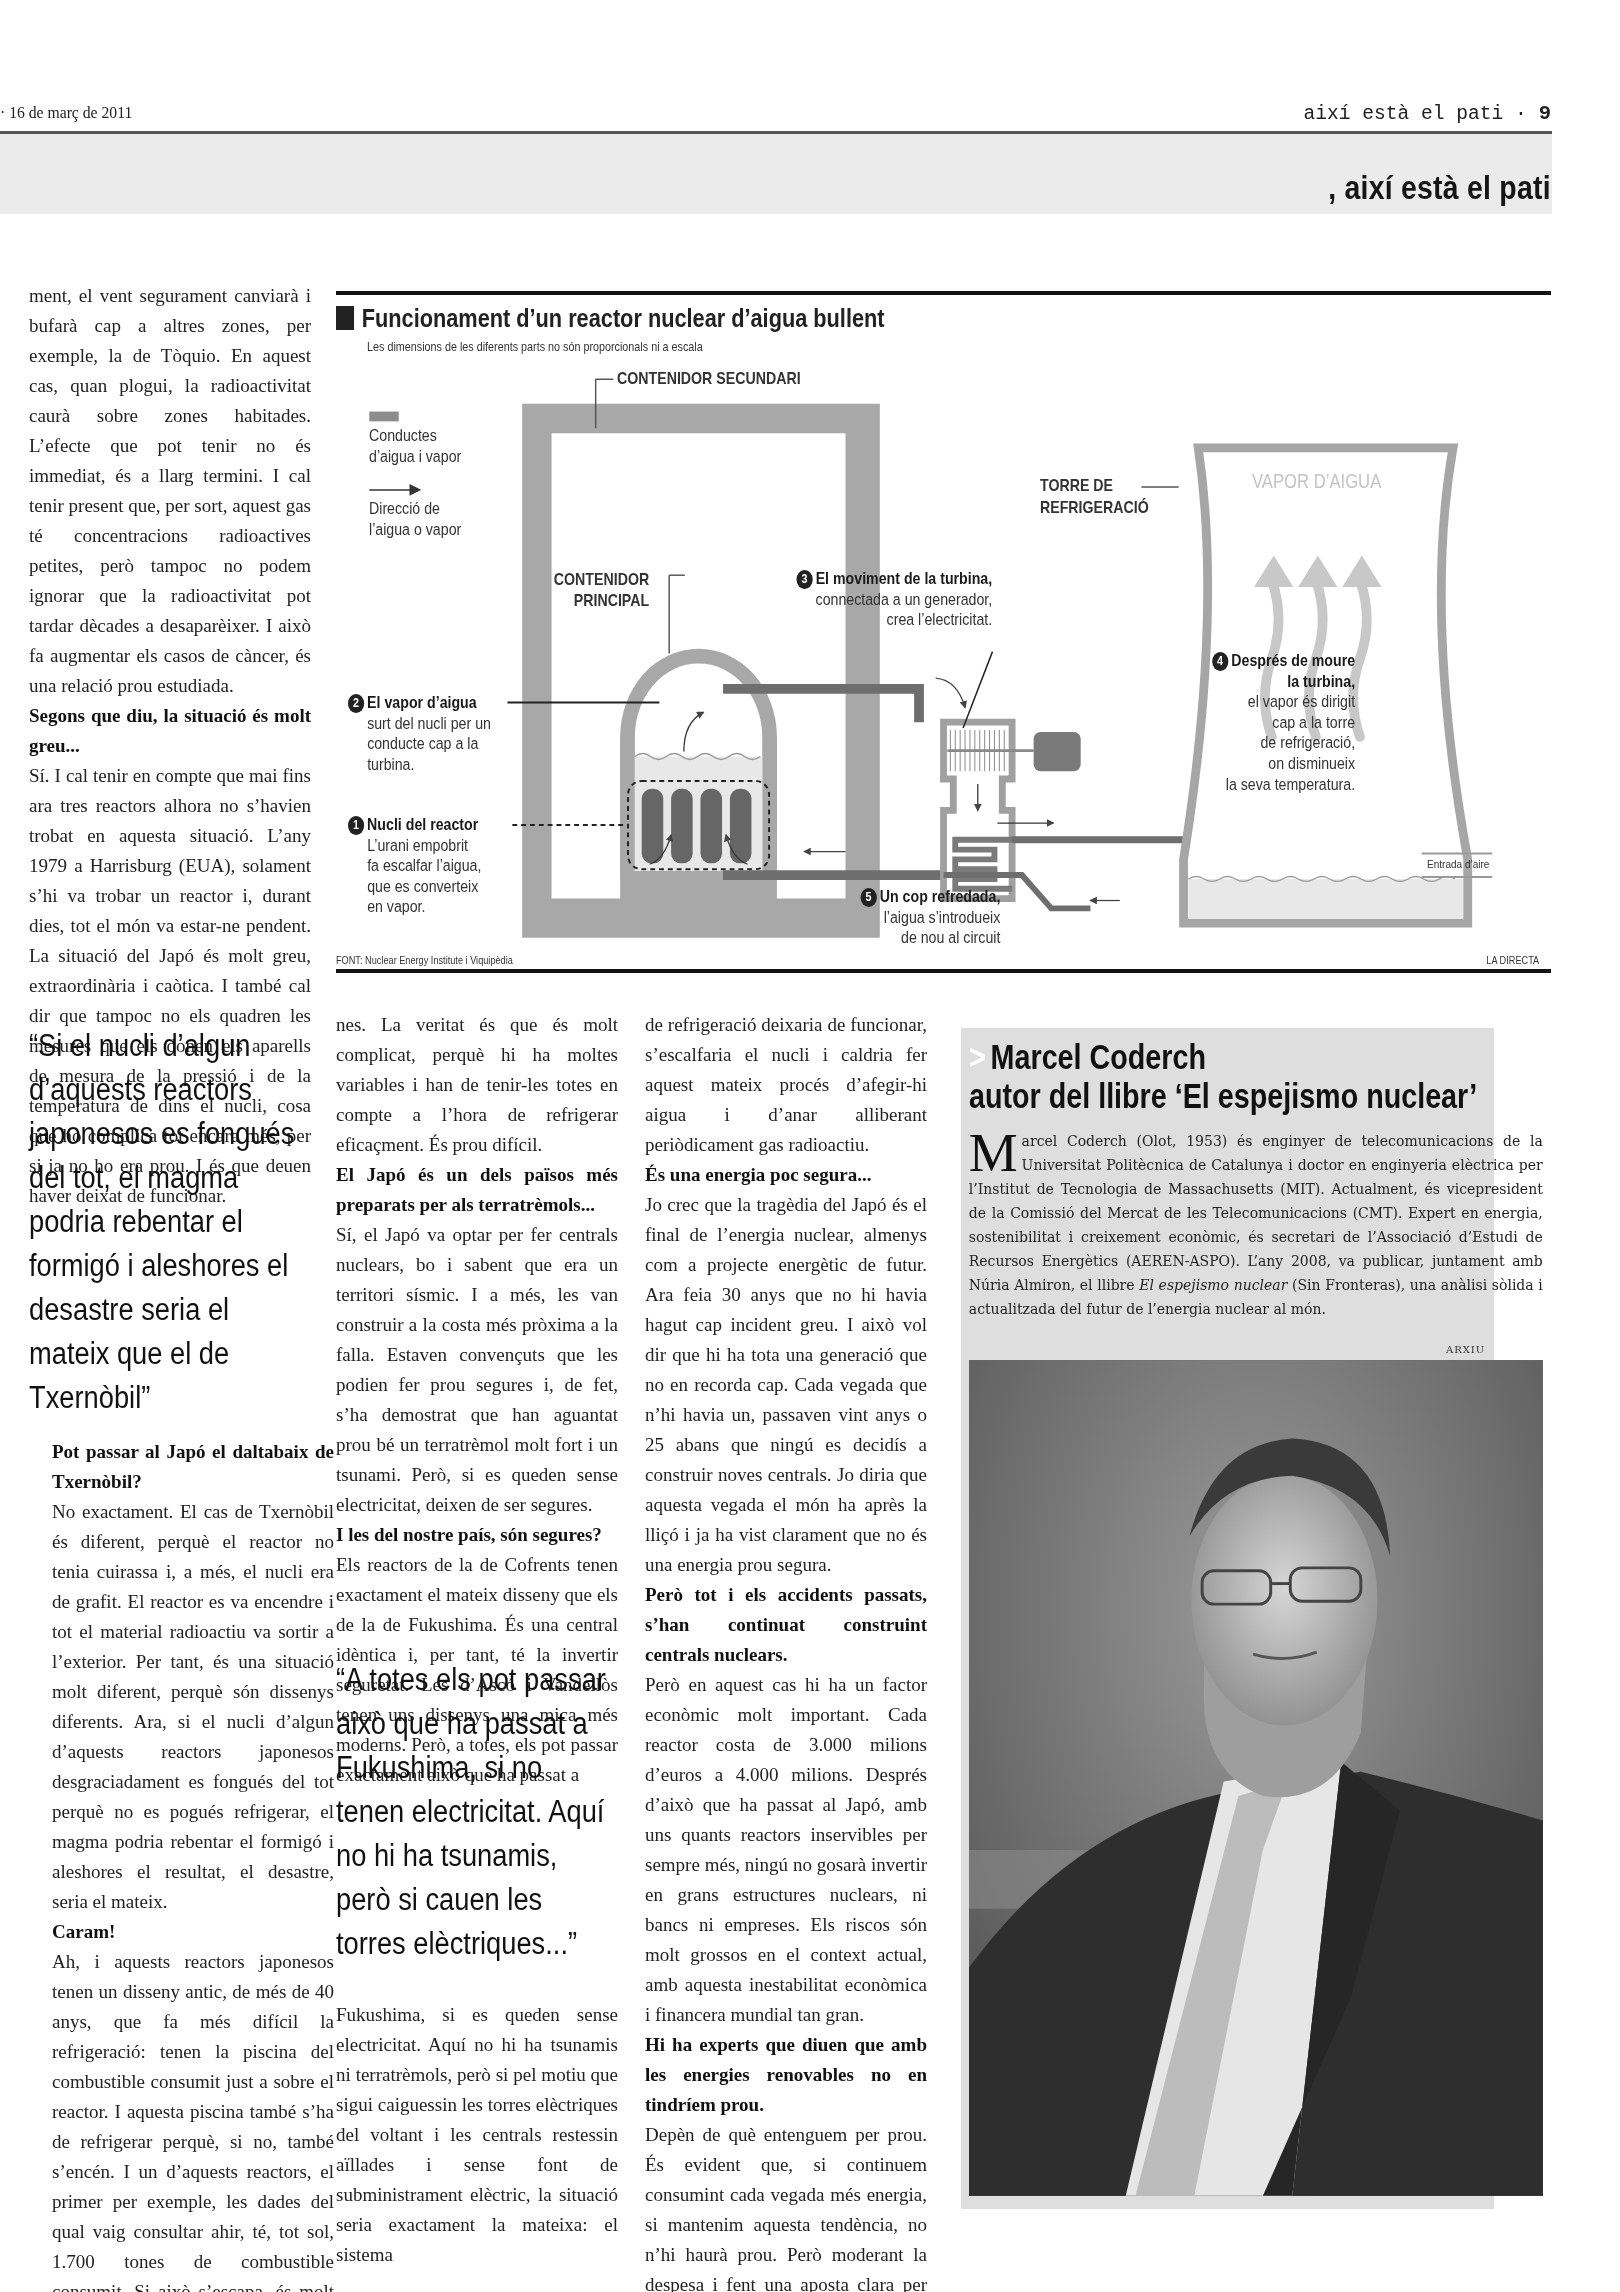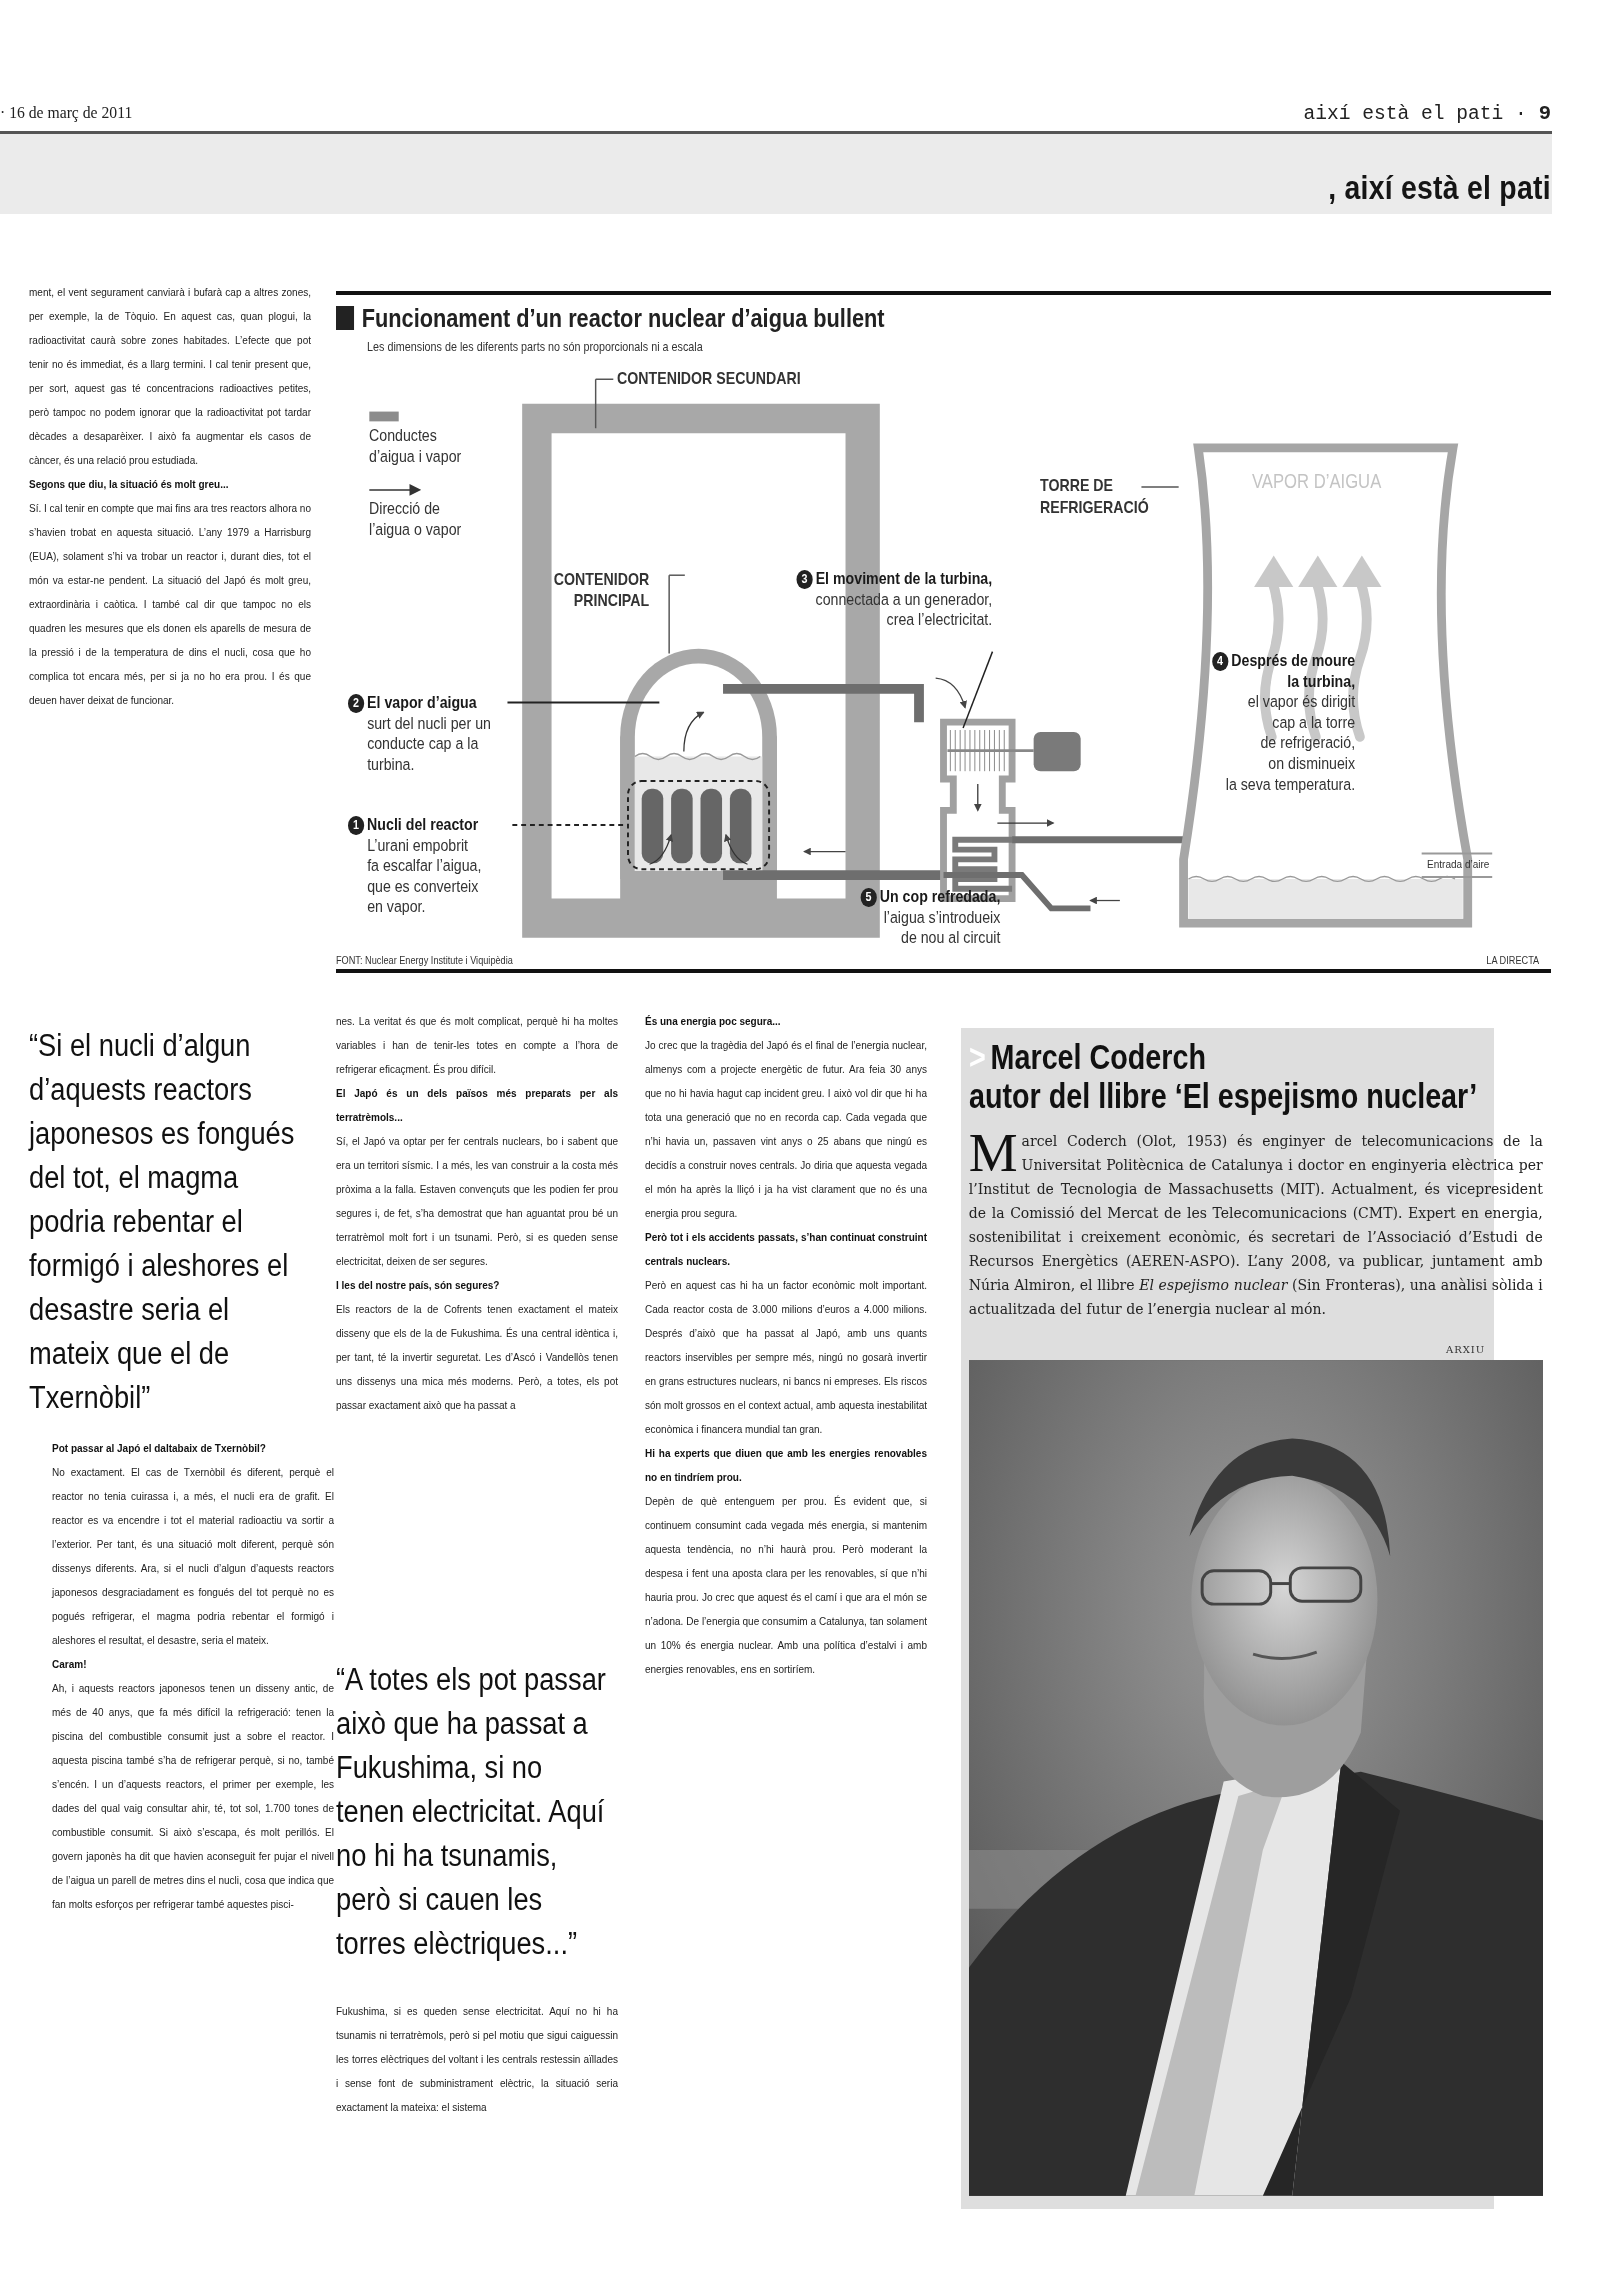--- a/index.html
+++ b/index.html
@@ -6,21 +6,21 @@
   html, body { width: 1620px; height: 2293px; background: #ffffff; overflow: hidden; }
   body { position: relative; color: #1a1a1a; font-family: "DejaVu Serif", serif; }
 
   .folio-left { position: absolute; left: 0; top: 104px; font-size: 15.7px; font-family: "Liberation Serif", serif; color: #222; }
   .folio-right { position: absolute; right: 69px; top: 102px; font-size: 19.6px; font-family: Liberation Mono, monospace; color: #222; }
   .folio-right b { font-weight: bold; font-size: 20.6px; }
   .rule-top { position: absolute; left: 0; top: 131px; width: 1552px; height: 2.9px; background: #555; }
   .section-band { position: absolute; left: 0; top: 134px; width: 1552px; height: 80px; background: #ebebeb; }
   .section-title { position: absolute; right: 69px; top: 169px; font-family: "Liberation Sans", sans-serif; font-weight: bold; font-size: 33px; letter-spacing: 0.3px; transform: scaleX(0.86); transform-origin: right; color: #151515; }
 
-  .body-col { position: absolute; font-family: Liberation Sans, sans-serif; font-size: 10px; line-height: 24px; text-align: justify; color: #222; hyphens: auto; }
+  .body-col { position: absolute; font-family: Liberation Serif, serif; font-size: 19px; line-height: 30px; text-align: justify; color: #222; hyphens: auto; }
   .body-col p { margin: 0; }
   .body-col .q { font-weight: bold; color: #111; }
 
   .pull-quote { position: absolute; font-family: "Liberation Sans", sans-serif; font-size: 31px; line-height: 44px; color: #111; transform: scaleX(0.88); transform-origin: left top; }
 
   
   .info { position: absolute; left: 336px; top: 291px; width: 1215px; height: 686px; }
   .info-rule-top { position: absolute; left: 0; top: 0; width: 1215px; height: 3.9px; background: #111; }
   .info-rule-bot { position: absolute; left: 0; top: 678px; width: 1215px; height: 3.9px; background: #111; }
   .info-title { position: absolute; left: 0; top: 11.8px; font-family: "Liberation Sans", sans-serif; font-weight: bold; font-size: 26.5px; color: #222; transform: scaleX(0.82); transform-origin: left; white-space: nowrap; }
@@ -224,20 +224,21 @@
     <p class="a">Sí, el Japó va optar per fer centrals nuclears, bo i sabent que era un territori sísmic. I a més, les van construir a la costa més pròxima a la falla. Estaven convençuts que les podien fer prou segures i, de fet, s’ha demostrat que han aguantat prou bé un terratrèmol molt fort i un tsunami. Però, si es queden sense electricitat, deixen de ser segures.</p>
     <p class="q">I les del nostre país, són segures?</p>
     <p class="a">Els reactors de la de Cofrents tenen exactament el mateix disseny que els de la de Fukushima. És una central idèntica i, per tant, té la invertir seguretat. Les d’Ascó i Vandellòs tenen uns dissenys una mica més moderns. Però, a totes, els pot passar exactament això que ha passat a</p>
   </div>
 <div class="pull-quote" style="left:336px; top:1658px; width:314px;">“A totes els pot passar això que ha passat a Fukushima, si no tenen electricitat. Aquí no hi ha tsunamis, però si cauen les torres elèctriques...”</div>
 <div class="body-col" id="col2bot" style="left:336px; top:2000px; width:282px;">
     <p class="a">Fukushima, si es queden sense electricitat. Aquí no hi ha tsunamis ni terratrèmols, però si pel motiu que sigui caiguessin les torres elèctriques del voltant i les centrals restessin aïllades i sense font de subministrament elèctric, la situació seria exactament la mateixa: el sistema</p>
   </div>
 
 <div class="body-col" id="col3" style="left:645px; top:1010px; width:282px;">
+    <p class="a">de refrigeració deixaria de funcionar, s’escalfaria el nucli i caldria fer aquest mateix procés d’afegir-hi aigua i d’anar alliberant periòdicament gas radioactiu.</p>
     <p class="q">És una energia poc segura...</p>
     <p class="a">Jo crec que la tragèdia del Japó és el final de l’energia nuclear, almenys com a projecte energètic de futur. Ara feia 30 anys que no hi havia hagut cap incident greu. I això vol dir que hi ha tota una generació que no en recorda cap. Cada vegada que n’hi havia un, passaven vint anys o 25 abans que ningú es decidís a construir noves centrals. Jo diria que aquesta vegada el món ha après la lliçó i ja ha vist clarament que no és una energia prou segura.</p>
     <p class="q">Però tot i els accidents passats, s’han continuat construint centrals nuclears.</p>
     <p class="a">Però en aquest cas hi ha un factor econòmic molt important. Cada reactor costa de 3.000 milions d’euros a 4.000 milions. Després d’això que ha passat al Japó, amb uns quants reactors inservibles per sempre més, ningú no gosarà invertir en grans estructures nuclears, ni bancs ni empreses. Els riscos són molt grossos en el context actual, amb aquesta inestabilitat econòmica i financera mundial tan gran.</p>
     <p class="q">Hi ha experts que diuen que amb les energies renovables no en tindríem prou.</p>
     <p class="a">Depèn de què entenguem per prou. És evident que, si continuem consumint cada vegada més energia, si mantenim aquesta tendència, no n’hi haurà prou. Però moderant la despesa i fent una aposta clara per les renovables, sí que n’hi hauria prou. Jo crec que aquest és el camí i que ara el món se n’adona. De l’energia que consumim a Catalunya, tan solament un 10% és energia nuclear. Amb una política d’estalvi i amb energies renovables, ens en sortiríem.</p>
   </div>
 
 <div class="profile">
   <div class="profile-name"><span class="chev">&gt;</span><span>Marcel Coderch</span></div>

